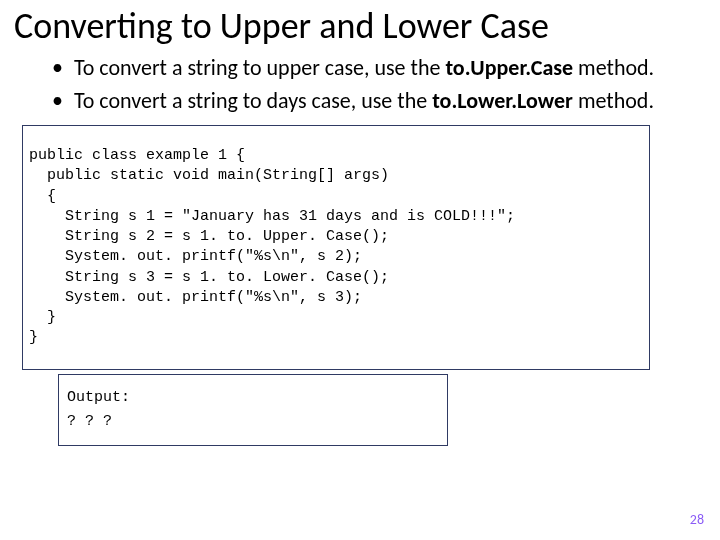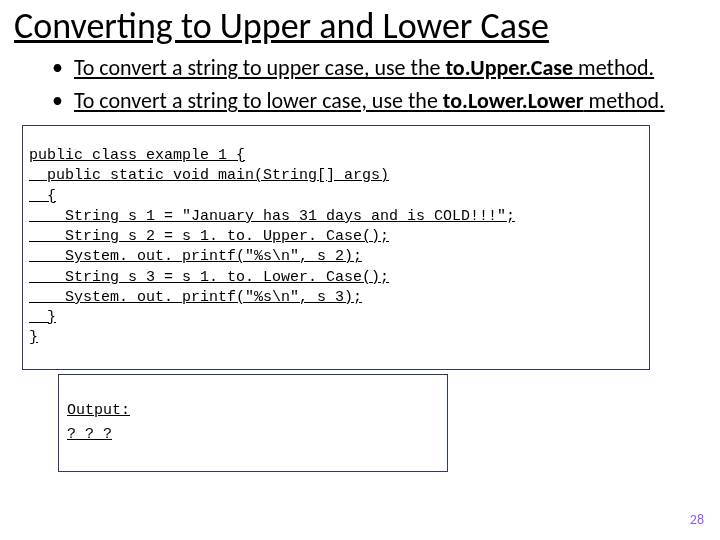--- a/index.html
+++ b/index.html
@@ -10,21 +10,20 @@
     background: #fff;
     font-family: Calibri, Arial, sans-serif;
     color: #000;
     overflow: hidden;
   }
   .slide {
     width: 720px;
     height: 540px;
     position: relative;
     box-sizing: border-box;
-    text-decoration: underline;
   }
   .title {
     font-size: 36px;
     font-weight: 400;
     padding: 6px 14px 0 14px;
     line-height: 1.15;
   }
   .bullets {
     padding: 8px 25px 0 52px;
     font-size: 22px;
@@ -51,21 +50,21 @@
     font-family: "Courier New", monospace;
     font-size: 15px;
     line-height: 1.35;
     white-space: pre;
     width: 628px;
     box-sizing: border-box;
   }
   .output-box {
     margin: 4px 4px 0 58px;
     border: 1px solid #2f3a63;
-    padding: 24px 8px;
+    padding: 11px 8px;
     font-family: "Courier New", monospace;
     font-size: 15px;
     line-height: 1.6;
     width: 390px;
     box-sizing: border-box;
   }
   .pagenum {
     position: absolute;
     right: 16px;
     bottom: 12px;
@@ -77,21 +76,21 @@
 <body>
 
 <div class="slide">
   <div class="title">Converting to Upper and Lower Case</div>
 
   <div class="bullets">
     <div class="bullet">
       <span>To convert a string to upper case, use the </span><span class="bold">to.Upper.Case</span><span> method.</span>
     </div>
     <div class="bullet">
-      <span>To convert a string to lower case, use the </span><span class="bold">to.Lower.Lower</span><span> method.</span>
+      <span>To convert a string to days case, use the </span><span class="bold">to.Lower.Lower</span><span> method.</span>
     </div>
   </div>
 
   <div class="code-box">public class example 1 {
   public static void main(String[] args)
   {
     String s 1 = "January has 31 days and is COLD!!!";
     String s 2 = s 1. to. Upper. Case();
     System. out. printf("%s\n", s 2);
     String s 3 = s 1. to. Lower. Case();

